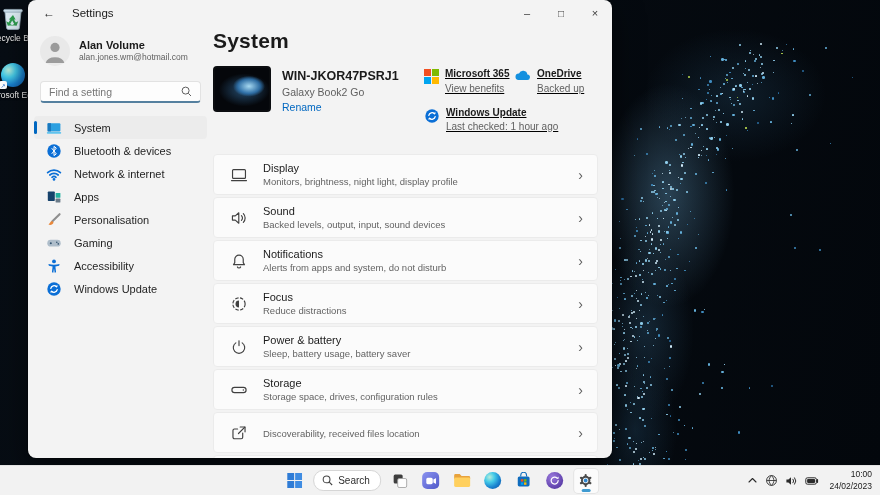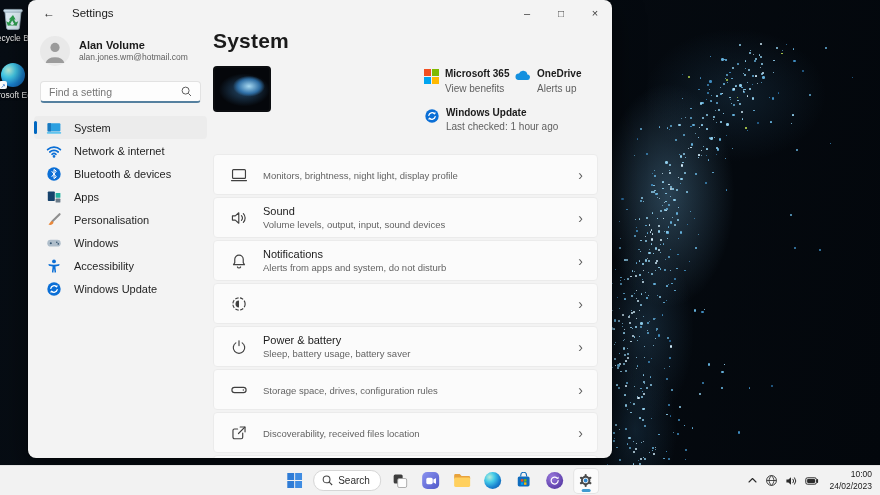--- a/index.html
+++ b/index.html
@@ -65,21 +65,21 @@
   .device-thumb{width:58px;height:46px;border-radius:4px;flex:none;
     background:
       radial-gradient(20px 13px at 62% 44%, #a6d8f0, rgba(50,120,180,.85) 55%, rgba(8,20,34,0) 80%),
       radial-gradient(34px 22px at 54% 52%, rgba(64,134,194,.55), rgba(5,10,20,0) 75%),
       #05070b;
     box-shadow:inset 0 0 0 2px #0b0d10;}
   .device-meta{margin-left:11px;padding-top:3px;}
   .dev-name{font-size:12.5px;font-weight:700;color:#1a1a1a;}
   .dev-model{font-size:10.5px;color:#5f5f5f;margin-top:3px;}
   .dev-rename{font-size:10.5px;color:#0067c0;margin-top:3px;}
-  .status-grid{margin-left:auto;display:grid;grid-template-columns:88px 84px;row-gap:12px;column-gap:2px;padding-top:2px;}
+  .status-grid{margin-left:auto;display:grid;grid-template-columns:88px 84px;row-gap:12px;column-gap:2px;padding-top:2px;text-decoration:underline;}
   .tile{display:flex;gap:6px;align-items:flex-start;}
   .tile.wide{grid-column:1 / span 2;}
   .tile .ticon{flex:none;display:flex;margin-top:1px;}
   .ttitle{font-size:10px;font-weight:700;color:#1a1a1a;line-height:1.25;}
   .tsub{font-size:10px;color:#5f5f5f;line-height:1.3;margin-top:1px;}
 
   .rows{margin-top:21px;}
   .srow{display:flex;align-items:center;height:41px;background:#fbfbfb;border:1px solid #ebebeb;border-radius:4px;
     margin-bottom:2px;box-sizing:border-box;}
   .ricon{width:18px;height:18px;margin-left:16px;flex:none;display:flex;}
@@ -703,36 +703,36 @@
                   <rect x="1.6" y="3.2" width="12.8" height="8.2" rx="1" fill="#2b9fe0"></rect>
                   <rect x="1.6" y="3.2" width="3.4" height="8.2" fill="#1877bd"></rect>
                   <rect x="0.8" y="12" width="14.4" height="1.7" rx="0.85" fill="#5fc3ee"></rect>
                 </svg>
               </span>
             <span class="nav-label">System</span>
           </div>
           <div class="nav-item">
             <span class="nicon">
                 <svg width="16" height="16" viewBox="0 0 16 16">
+                  <circle cx="8" cy="8" r="6.7" fill="#0b6fd6"></circle>
+                  <path d="M5.7 5.2l4.6 5.7-2.3 1.7V3.4l2.3 1.7-4.6 5.7" fill="none" stroke="#fff" stroke-width="1" stroke-linejoin="round"></path>
+                </svg>
+              </span>
+            <span class="nav-label">Bluetooth &amp; devices</span>
+          </div>
+          <div class="nav-item">
+            <span class="nicon">
+                <svg width="16" height="16" viewBox="0 0 16 16">
                   <path d="M1.6 6.6a9.4 9.4 0 0 1 12.8 0" fill="none" stroke="#0b6fd6" stroke-width="1.7" stroke-linecap="round"></path>
                   <path d="M3.8 9a6.2 6.2 0 0 1 8.4 0" fill="none" stroke="#0b6fd6" stroke-width="1.7" stroke-linecap="round"></path>
                   <path d="M6 11.3a3 3 0 0 1 4 0" fill="none" stroke="#0b6fd6" stroke-width="1.7" stroke-linecap="round"></path>
                   <circle cx="8" cy="13.4" r="1.3" fill="#0b6fd6"></circle>
                 </svg>
               </span>
             <span class="nav-label">Network &amp; internet</span>
-          </div>
-          <div class="nav-item">
-            <span class="nicon">
-                <svg width="16" height="16" viewBox="0 0 16 16">
-                  <circle cx="8" cy="8" r="6.7" fill="#0b6fd6"></circle>
-                  <path d="M5.7 5.2l4.6 5.7-2.3 1.7V3.4l2.3 1.7-4.6 5.7" fill="none" stroke="#fff" stroke-width="1" stroke-linejoin="round"></path>
-                </svg>
-              </span>
-            <span class="nav-label">Bluetooth &amp; devices</span>
           </div>
           <div class="nav-item">
             <span class="nicon">
                 <svg width="16" height="16" viewBox="0 0 16 16">
                   <rect x="1.8" y="2.5" width="7" height="9.5" rx="0.8" fill="#16426b"></rect>
                   <rect x="9.6" y="4" width="4.8" height="4.8" rx="0.6" fill="#23b1a0"></rect>
                   <rect x="9.6" y="9.6" width="4.8" height="4" rx="0.6" fill="#6b7b89"></rect>
                 </svg>
               </span>
             <span class="nav-label">Apps</span>
@@ -748,21 +748,21 @@
           </div>
           <div class="nav-item">
             <span class="nicon">
                 <svg width="16" height="16" viewBox="0 0 16 16">
                   <rect x="1.3" y="4.8" width="13.4" height="6.8" rx="3.4" fill="#aebdca"></rect>
                   <circle cx="4.8" cy="8.2" r="1" fill="#33536e"></circle>
                   <circle cx="10.8" cy="7.3" r="0.8" fill="#33536e"></circle>
                   <circle cx="12.3" cy="8.9" r="0.8" fill="#33536e"></circle>
                 </svg>
               </span>
-            <span class="nav-label">Windows</span>
+            <span class="nav-label">Gaming</span>
           </div>
           <div class="nav-item">
             <span class="nicon">
                 <svg width="16" height="16" viewBox="0 0 16 16">
                   <circle cx="8" cy="3.4" r="1.9" fill="#0b6fd6"></circle>
                   <path d="M2.4 6c3.7 1 7.5 1 11.2 0l-.5 1.7-3.7.8.7 5.8-1.4.4L8 10.6l-.7 4.1-1.4-.4.7-5.8-3.7-.8z" fill="#0b6fd6"></path>
                 </svg>
               </span>
             <span class="nav-label">Accessibility</span>
           </div>
@@ -778,20 +778,25 @@
             <span class="nav-label">Windows Update</span>
           </div>
         </div>
       </div>
 
       <div class="main">
         <div class="main-heading">System</div>
 
         <div class="device-head">
           <div class="device-thumb"></div>
+          <div class="device-meta">
+            <div class="dev-name">WIN-JKOR47PSRJ1</div>
+            <div class="dev-model">Galaxy Book2 Go</div>
+            <div class="dev-rename">Rename</div>
+          </div>
 
           <div class="status-grid">
             <div class="tile">
               <span class="ticon">
                 <svg width="15" height="15" viewBox="0 0 15 15">
                     <rect x="0" y="0" width="7" height="7" fill="#f25022"></rect>
                     <rect x="8" y="0" width="7" height="7" fill="#7fba00"></rect>
                     <rect x="0" y="8" width="7" height="7" fill="#00a4ef"></rect>
                     <rect x="8" y="8" width="7" height="7" fill="#ffb900"></rect>
                   </svg>
@@ -802,21 +807,21 @@
               </span>
             </div>
             <div class="tile">
               <span class="ticon">
                 <svg width="17" height="12" viewBox="0 0 17 12">
                     <path d="M4.6 11h8.3a2.8 2.8 0 0 0 .5-5.6 4.4 4.4 0 0 0-8.4-1A3.2 3.2 0 0 0 4.6 11z" fill="#1490df"></path>
                   </svg>
               </span>
               <span>
                 <div class="ttitle">OneDrive</div>
-                <div class="tsub">Alerts up</div>
+                <div class="tsub">Backed up</div>
               </span>
             </div>
             <div class="tile wide">
               <span class="ticon">
                 <svg width="16" height="16" viewBox="0 0 16 16">
                     <circle cx="8" cy="8" r="6.7" fill="#0b6fd6"></circle>
                     <path d="M4.8 7.3a3.4 3.4 0 0 1 5.7-1.6M11.2 8.7a3.4 3.4 0 0 1-5.7 1.6" fill="none" stroke="#fff" stroke-width="1.3" stroke-linecap="round"></path>
                     <path d="M11.4 3.8v2.3H9.1z" fill="#fff"></path>
                     <path d="M4.6 12.2V9.9h2.3z" fill="#fff"></path>
                   </svg>
@@ -832,36 +837,37 @@
         <div class="rows">
 
           <div class="srow">
             <span class="ricon">
                 <svg width="18" height="18" viewBox="0 0 17 17" fill="none" stroke="#404040" stroke-width="1.1" stroke-linecap="round" stroke-linejoin="round">
                   <rect x="2.4" y="3.4" width="12.2" height="8.3" rx="0.9"></rect>
                   <path d="M1.4 13.8h14.2"></path>
                 </svg>
               </span>
             <span class="rtext">
+                <span class="rtitle">Display</span>
                 <span class="rsub">Monitors, brightness, night light, display profile</span>
               </span>
             <span class="rchev">›</span>
           </div>
 
           <div class="srow">
             <span class="ricon">
                 <svg width="18" height="18" viewBox="0 0 17 17" fill="none" stroke="#404040" stroke-width="1.1" stroke-linecap="round" stroke-linejoin="round">
                   <path d="M2.3 6.5v4h2.7l3.3 2.9V3.6L5 6.5z"></path>
                   <path d="M10.8 6.2a3.2 3.2 0 0 1 0 4.6"></path>
                   <path d="M12.6 4.4a5.8 5.8 0 0 1 0 8.2"></path>
                 </svg>
               </span>
             <span class="rtext">
                 <span class="rtitle">Sound</span>
-                <span class="rsub">Volume levels, output, input, sound devices</span>
+                <span class="rsub">Backed levels, output, input, sound devices</span>
               </span>
             <span class="rchev">›</span>
           </div>
 
           <div class="srow">
             <span class="ricon">
                 <svg width="18" height="18" viewBox="0 0 17 17" fill="none" stroke="#404040" stroke-width="1.1" stroke-linecap="round" stroke-linejoin="round">
                   <path d="M8.5 2.9a4 4 0 0 0-4 4v3.1l-1.2 2h10.4l-1.2-2V6.9a4 4 0 0 0-4-4z"></path>
                   <path d="M7 14.1a1.6 1.6 0 0 0 3 0"></path>
                 </svg>
@@ -873,20 +879,24 @@
             <span class="rchev">›</span>
           </div>
 
           <div class="srow">
             <span class="ricon">
                 <svg width="18" height="18" viewBox="0 0 17 17">
                   <circle cx="8.5" cy="8.5" r="5.8" fill="none" stroke="#404040" stroke-width="1.1" stroke-dasharray="3.2 1.4"></circle>
                   <path d="M8.5 5.2a3.3 3.3 0 1 0 0 6.6z" fill="#404040"></path>
                 </svg>
               </span>
+            <span class="rtext">
+                <span class="rtitle">Focus</span>
+                <span class="rsub">Reduce distractions</span>
+              </span>
             <span class="rchev">›</span>
           </div>
 
           <div class="srow">
             <span class="ricon">
                 <svg width="18" height="18" viewBox="0 0 17 17" fill="none" stroke="#404040" stroke-width="1.1" stroke-linecap="round">
                   <path d="M8.5 2.6v4.6"></path>
                   <path d="M5.5 4.6a5.4 5.4 0 1 0 6 0"></path>
                 </svg>
               </span>
@@ -898,20 +908,21 @@
           </div>
 
           <div class="srow">
             <span class="ricon">
                 <svg width="18" height="18" viewBox="0 0 17 17" fill="none" stroke="#404040" stroke-width="1.1" stroke-linecap="round">
                   <rect x="1.8" y="6" width="13.4" height="5" rx="2.5"></rect>
                   <circle cx="12.6" cy="8.5" r="0.7" fill="#404040" stroke="none"></circle>
                 </svg>
               </span>
             <span class="rtext">
+                <span class="rtitle">Storage</span>
                 <span class="rsub">Storage space, drives, configuration rules</span>
               </span>
             <span class="rchev">›</span>
           </div>
 
           <div class="srow">
             <span class="ricon">
                 <svg width="18" height="18" viewBox="0 0 17 17" fill="none" stroke="#404040" stroke-width="1.1" stroke-linecap="round" stroke-linejoin="round">
                   <path d="M12 8.5v4a1.4 1.4 0 0 1-1.4 1.4H4.2a1.4 1.4 0 0 1-1.4-1.4V6.1a1.4 1.4 0 0 1 1.4-1.4h3"></path>
                   <path d="M9.6 2.8h4.6v4.6"></path>

